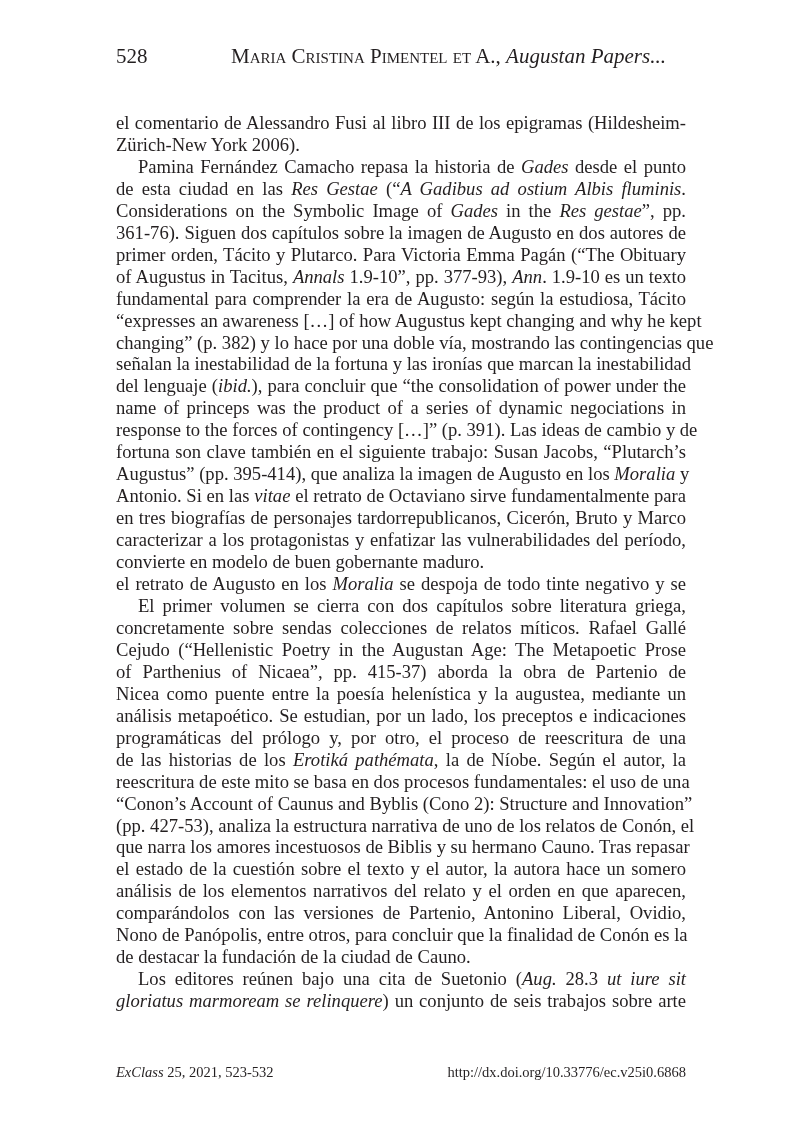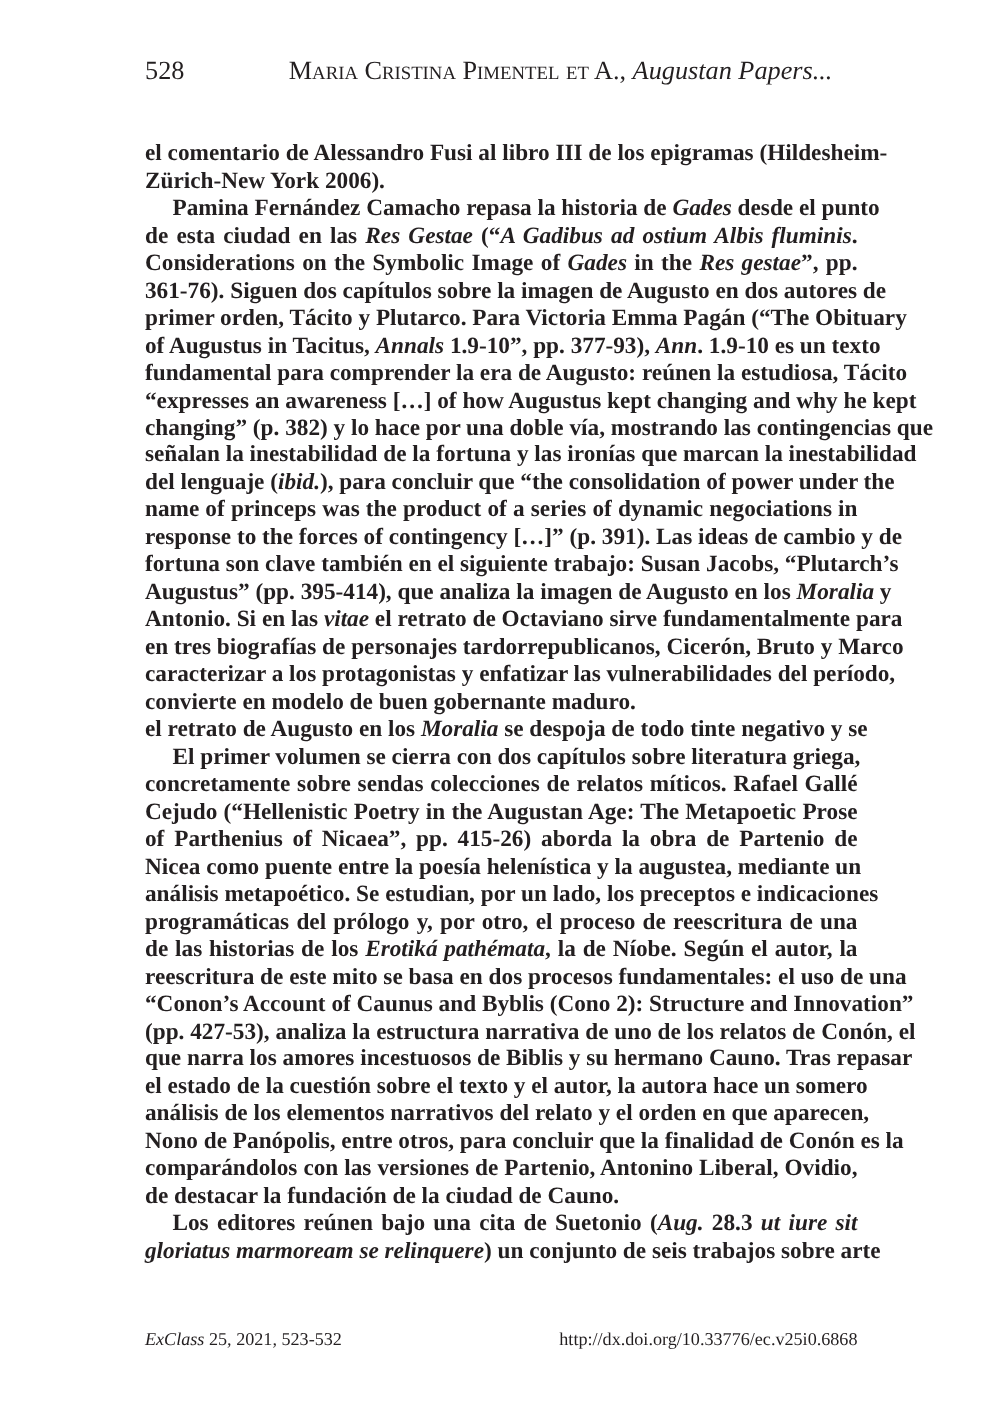--- a/index.html
+++ b/index.html
@@ -6,21 +6,21 @@
   body { width: 800px; height: 1129px; position: relative; overflow: hidden;
          font-family: "Liberation Serif", "DejaVu Serif", serif; color: #231f20; }
   .running-head { position: absolute; top: 44px; left: 116px; width: 570px; height: 22px;
                   font-size: 21px; }
   .page-number { position: absolute; left: 0; top: 0; }
   .running-title { position: absolute; left: 99px; top: 0; margin-left: 16px; }
   .sc { font-variant: small-caps; }
   .body-text { position: absolute; top: 112px; left: 116px; width: 570px;
                font-size: 18.6px; line-height: 21.95px; text-align: justify; hyphens: none; }
   .body-text p { margin: 0; }
-  .line { display: block; text-align: justify; text-align-last: justify; white-space: nowrap; overflow: visible; font-weight: bold; }
+  .line { display: block; text-align: justify; text-align-last: justify; white-space: nowrap; overflow: visible; }
   .line.last { text-align-last: left; }
   .line.indent { padding-left: 22px; }
   em { font-style: italic; }
   .footer { position: absolute; top: 1064px; left: 116px; width: 570px; height: 20px; font-size: 14.5px; }
   .footer-left { position: absolute; left: 0; top: 0; font-family: Liberation Serif, serif; }
   .footer-right { position: absolute; right: 0; top: 0; margin-left: 16px; }
 </style>
 </head>
 <body>
 
@@ -34,52 +34,52 @@
       <span class="line"><span>el comentario de Alessandro Fusi al libro III de los epigramas (Hildesheim-</span></span>
       <span class="line last"><span>Zürich-New York 2006).</span></span>
     </p>
     <p>
       <span class="line indent"><span>Pamina Fernández Camacho repasa la historia de </span><em>Gades</em><span> desde el punto</span></span>
       <span class="line"><span>de esta ciudad en las </span><em>Res Gestae</em><span> (“</span><em>A Gadibus ad ostium Albis fluminis</em><span>.</span></span>
       <span class="line"><span>Considerations on the Symbolic Image of </span><em>Gades</em><span> in the </span><em>Res gestae</em><span>”, pp.</span></span>
       <span class="line"><span>361-76). Siguen dos capítulos sobre la imagen de Augusto en dos autores de</span></span>
       <span class="line"><span>primer orden, Tácito y Plutarco. Para Victoria Emma Pagán (“The Obituary</span></span>
       <span class="line"><span>of Augustus in Tacitus, </span><em>Annals</em><span> 1.9-10”, pp. 377-93), </span><em>Ann</em><span>. 1.9-10 es un texto</span></span>
-      <span class="line"><span>fundamental para comprender la era de Augusto: reúnen la estudiosa, Tácito</span></span>
+      <span class="line"><span>fundamental para comprender la era de Augusto: según la estudiosa, Tácito</span></span>
       <span class="line"><span>“expresses an awareness […] of how Augustus kept changing and why he kept</span></span>
       <span class="line"><span>changing” (p. 382) y lo hace por una doble vía, mostrando las contingencias que</span></span>
       <span class="line"><span>señalan la inestabilidad de la fortuna y las ironías que marcan la inestabilidad</span></span>
       <span class="line"><span>del lenguaje (</span><em>ibid.</em><span>), para concluir que “the consolidation of power under the</span></span>
       <span class="line"><span>name of princeps was the product of a series of dynamic negociations in</span></span>
       <span class="line"><span>response to the forces of contingency […]” (p. 391). Las ideas de cambio y de</span></span>
       <span class="line"><span>fortuna son clave también en el siguiente trabajo: Susan Jacobs, “Plutarch’s</span></span>
       <span class="line"><span>Augustus” (pp. 395-414), que analiza la imagen de Augusto en los </span><em>Moralia</em><span> y</span></span>
       <span class="line"><span>Antonio. Si en las </span><em>vitae</em><span> el retrato de Octaviano sirve fundamentalmente para</span></span>
       <span class="line"><span>en tres biografías de personajes tardorrepublicanos, Cicerón, Bruto y Marco</span></span>
       <span class="line"><span>caracterizar a los protagonistas y enfatizar las vulnerabilidades del período,</span></span>
       <span class="line last"><span>convierte en modelo de buen gobernante maduro.</span></span>
       <span class="line"><span>el retrato de Augusto en los </span><em>Moralia</em><span> se despoja de todo tinte negativo y se</span></span>
     </p>
     <p>
       <span class="line indent"><span>El primer volumen se cierra con dos capítulos sobre literatura griega,</span></span>
       <span class="line"><span>concretamente sobre sendas colecciones de relatos míticos. Rafael Gallé</span></span>
       <span class="line"><span>Cejudo (“Hellenistic Poetry in the Augustan Age: The Metapoetic Prose</span></span>
-      <span class="line"><span>of Parthenius of Nicaea”, pp. 415-26) aborda la obra de Partenio de</span></span>
+      <span class="line"><span>of Parthenius of Nicaea”, pp. 415-37) aborda la obra de Partenio de</span></span>
       <span class="line"><span>Nicea como puente entre la poesía helenística y la augustea, mediante un</span></span>
       <span class="line"><span>análisis metapoético. Se estudian, por un lado, los preceptos e indicaciones</span></span>
       <span class="line"><span>programáticas del prólogo y, por otro, el proceso de reescritura de una</span></span>
       <span class="line"><span>de las historias de los </span><em>Erotiká pathémata</em><span>, la de Níobe. Según el autor, la</span></span>
       <span class="line"><span>reescritura de este mito se basa en dos procesos fundamentales: el uso de una</span></span>
       <span class="line"><span>“Conon’s Account of Caunus and Byblis (Cono 2): Structure and Innovation”</span></span>
       <span class="line"><span>(pp. 427-53), analiza la estructura narrativa de uno de los relatos de Conón, el</span></span>
       <span class="line"><span>que narra los amores incestuosos de Biblis y su hermano Cauno. Tras repasar</span></span>
       <span class="line"><span>el estado de la cuestión sobre el texto y el autor, la autora hace un somero</span></span>
       <span class="line"><span>análisis de los elementos narrativos del relato y el orden en que aparecen,</span></span>
+      <span class="line"><span>comparándolos con las versiones de Partenio, Antonino Liberal, Ovidio,</span></span>
       <span class="line"><span>Nono de Panópolis, entre otros, para concluir que la finalidad de Conón es la</span></span>
-      <span class="line"><span>comparándolos con las versiones de Partenio, Antonino Liberal, Ovidio,</span></span>
       <span class="line last"><span>de destacar la fundación de la ciudad de Cauno.</span></span>
     </p>
     <p>
       <span class="line indent"><span>Los editores reúnen bajo una cita de Suetonio (</span><em>Aug.</em><span> 28.3 </span><em>ut iure sit</em></span>
       <span class="line"><em>gloriatus marmoream se relinquere</em><span>) un conjunto de seis trabajos sobre arte</span></span>
     </p>
   </div>
 
 <div class="footer">
   <span class="footer-left"><em>ExClass</em><span> 25, 2021, 523-532</span></span>

